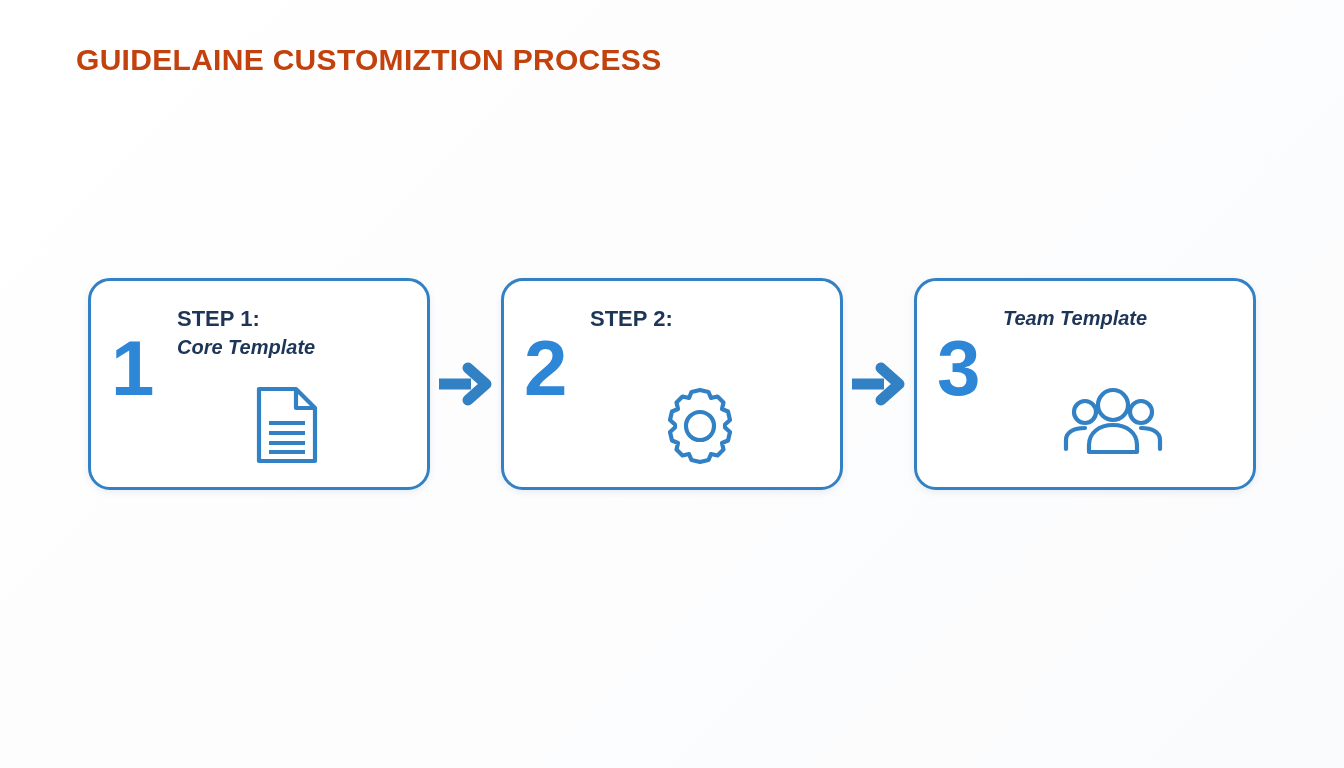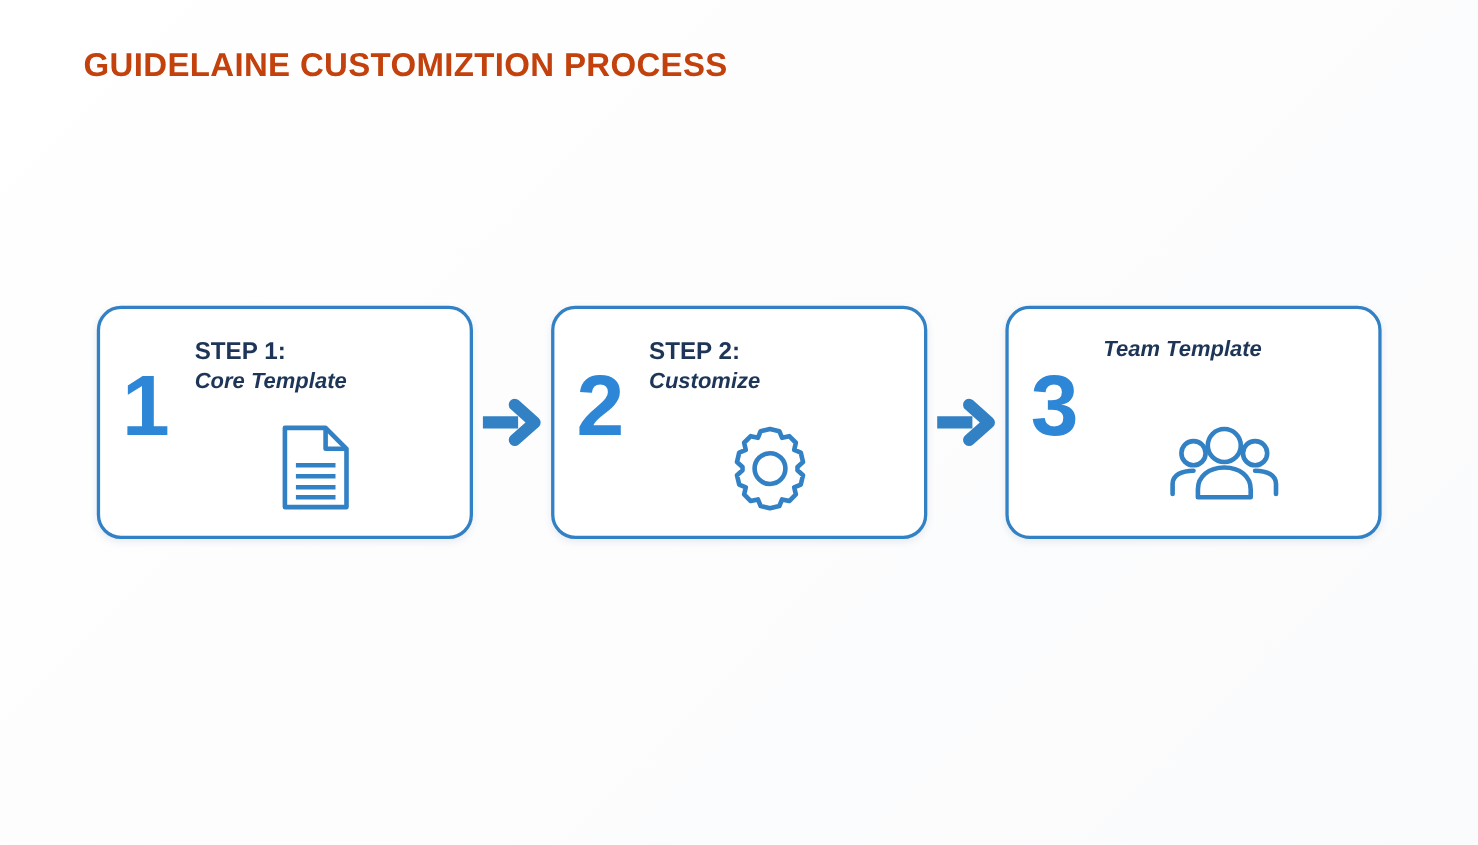--- a/index.html
+++ b/index.html
@@ -135,21 +135,20 @@
     <svg width="58" height="44" viewBox="0 0 58 44" fill="none">
       <line x1="2" y1="22" x2="34" y2="22" stroke="#3281c4" stroke-width="11"></line>
       <path d="M31 6 L49 22 L31 38" stroke="#3281c4" stroke-width="11" stroke-linecap="round" stroke-linejoin="round" fill="none"></path>
     </svg>
   </div>
 
   <div class="step-card">
     <div class="step-number">2</div>
     <div class="step-text">
       <div class="step-heading">STEP 2:</div>
-      <div class="step-subheading">Customize</div>
     </div>
     <div class="step-icon icon-shift">
       <svg width="82" height="82" viewBox="0 0 82 82" fill="none">
         <path d="M41 5
                  L49.5 7 L52 13 L58.5 11.5 L64.5 17.5 L63 24 L69 26.5 L71 35 L66 39.5
                  L66 42.5 L71 47 L69 55.5 L63 58 L64.5 64.5 L58.5 70.5 L52 69 L49.5 75
                  L41 77 L32.5 75 L30 69 L23.5 70.5 L17.5 64.5 L19 58 L13 55.5 L11 47
                  L16 42.5 L16 39.5 L11 35 L13 26.5 L19 24 L17.5 17.5 L23.5 11.5 L30 13
                  L32.5 7 Z" stroke="#3281c4" stroke-width="4.2" stroke-linejoin="round" fill="none"></path>
         <circle cx="41" cy="41" r="14" stroke="#3281c4" stroke-width="4.2" fill="none"></circle>

